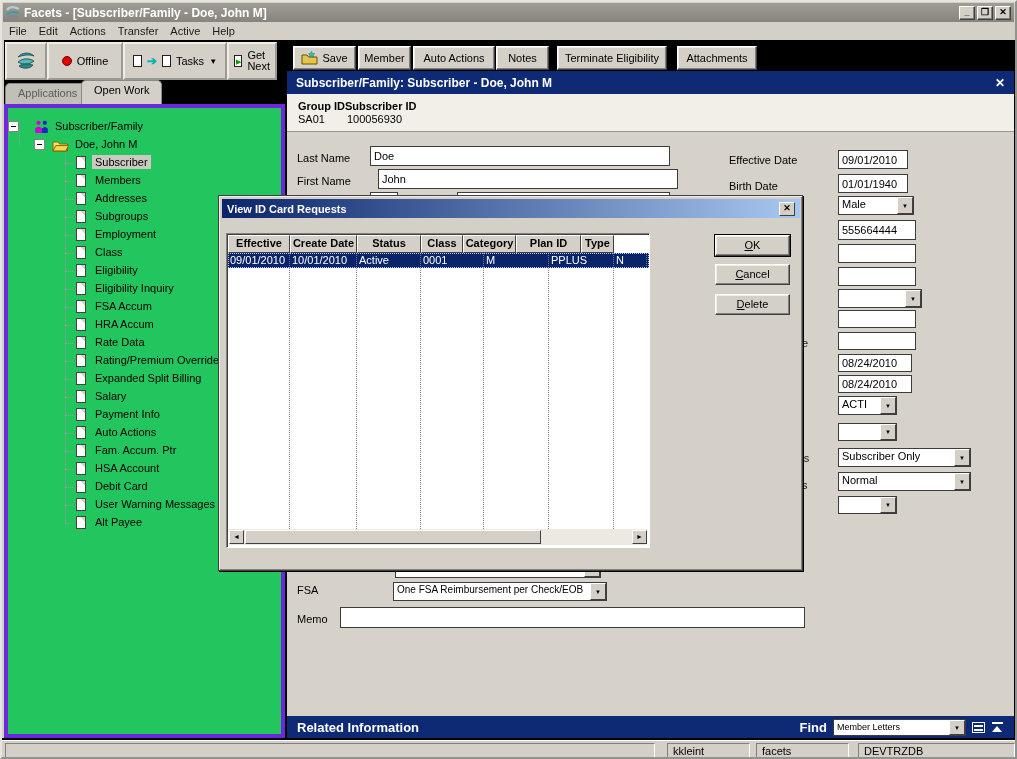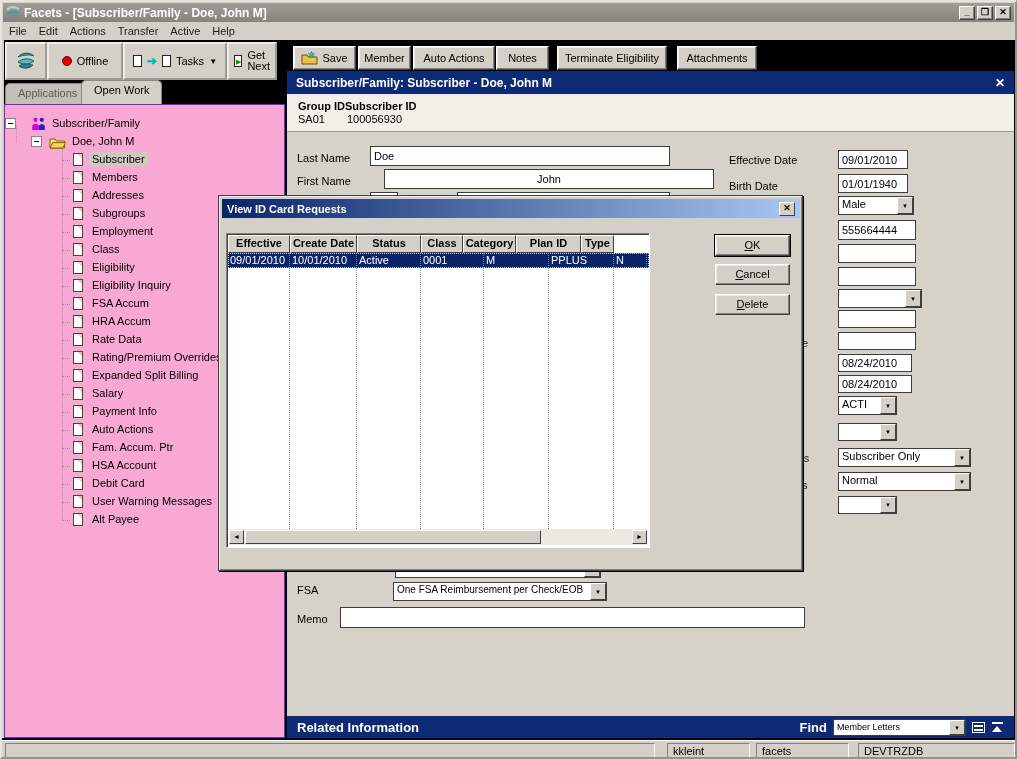--- a/index.html
+++ b/index.html
@@ -27,22 +27,22 @@
   .doc{width:9px;height:12px;background:#fff;border:1px solid #222;display:inline-block;position:relative}
   .doc .play{position:absolute;left:1px;top:2px;font-size:7px;color:#00a000;line-height:7px}
   .cyarrow{color:#00b5b5;font-weight:bold;font-size:12px}
   .downtri{font-size:8px}
   .twoline{font-size:11px;line-height:11px}
   .tabs{position:absolute;left:2px;top:78px;height:24px}
   .tab{position:absolute;border:1px solid #8a8a8a;border-bottom:none;border-radius:5px 5px 0 0;
     padding:3px 12px;white-space:nowrap}
   .tab.inactive{left:1px;top:3px;height:21px;background:#c2bfb7;color:#5c5c5c}
   .tab.active{left:77px;top:0;height:24px;background:#d4d0c8;color:#000}
-  .tree{position:absolute;left:2px;top:102px;width:281px;height:634px;background:#f9a8d4;
-    border:1px solid #6d28d9}
+  .tree{position:absolute;left:2px;top:102px;width:281px;height:634px;background:#22c55e;
+    border:4px solid #6d28d9}
   .trow{position:absolute;left:0;width:100%;height:18px}
   .tlabel{position:absolute;top:1px;white-space:nowrap;padding:1px 3px}
   .tlabel.sel{background:#ccc9c1}
   .ebox{position:absolute;width:11px;height:11px;top:3px;background:#fff;border:1px solid #848484}
   .ebox::after{content:"";position:absolute;left:2px;right:2px;top:4px;border-top:1px solid #000}
   .tpage{position:absolute;top:2px;width:10px;height:13px;background:#fff;border:1px solid #444;
     background-image:linear-gradient(225deg,#d4d0c8 0 3px,#fff 3px)}
   .vdots{position:absolute;border-left:1px dotted #9a9a9a}
   .stub{position:absolute;left:57px;top:9px;width:8px;border-top:1px dotted #9a9a9a}
   
@@ -348,21 +348,21 @@
       <span class="idval" style="left:11px;top:19px">SA01</span>
       <span class="idlabel" style="left:58px;top:6px">Subscriber ID</span>
       <span class="idval" style="left:60px;top:19px">100056930</span>
     </div>
 
     <div class="formarea">
 
       <span class="flabel" style="left:10px;top:20px">Last Name</span>
       <input class="field" style="left: 83px; top: 14px; width: 300px; height: 20px;" value="Doe">
       <span class="flabel" style="left:10px;top:43px">First Name</span>
-      <input class="field" style="left: 97px; top: 37px; width: 330px; height: 20px; text-align: center;" value="John">
+      <input class="field" style="left: 91px; top: 37px; width: 300px; height: 20px;" value="John">
       <input class="field" style="left: 83px; top: 60px; width: 28px; height: 20px;">
       <input class="field" style="left: 170px; top: 60px; width: 213px; height: 20px;">
 
       <span class="flabel" style="left:442px;top:22px">Effective Date</span>
       <input class="field" style="left: 551px; top: 18px; width: 70px; height: 19px;" value="09/01/2010">
       <span class="flabel" style="left:442px;top:48px">Birth Date</span>
       <input class="field" style="left: 551px; top: 42px; width: 70px; height: 19px;" value="01/01/1940">
       <div class="combo" style="left:551px;top:64px;width:76px;height:19px">
         <span class="val">Male</span>
           <span class="cbtn">▼</span>

